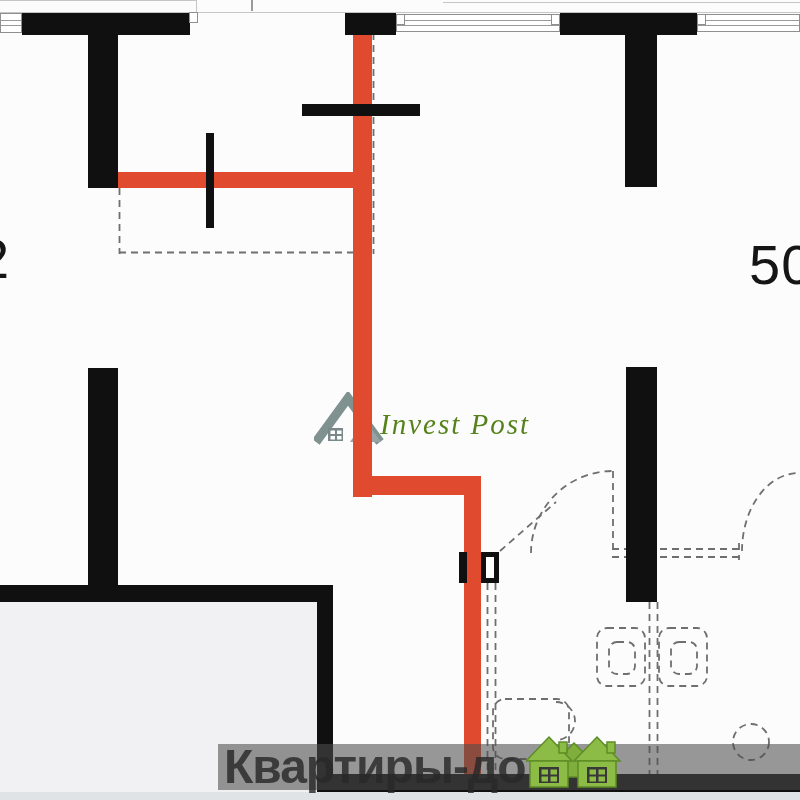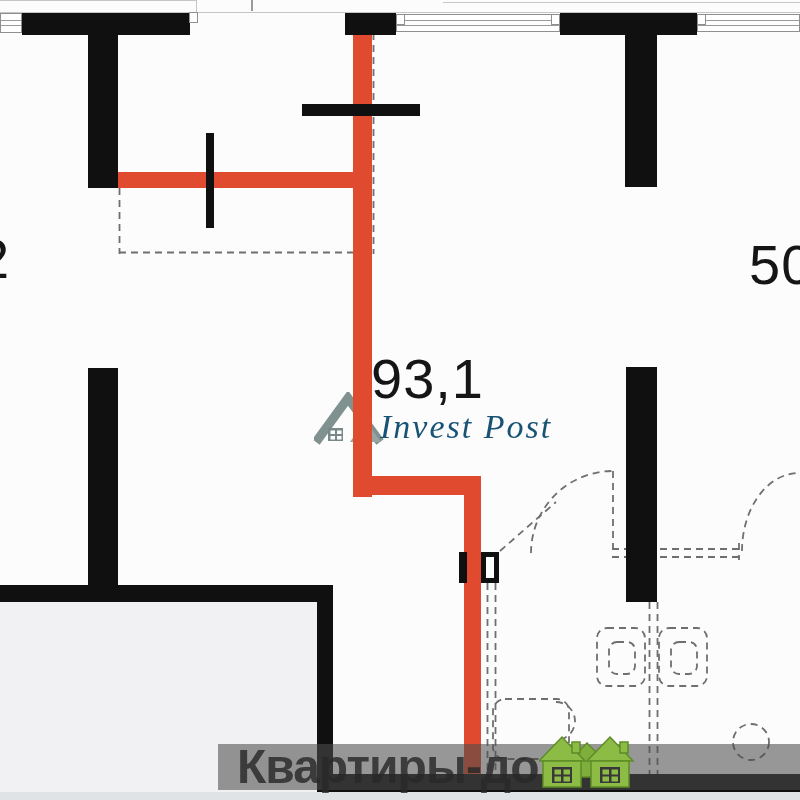--- a/index.html
+++ b/index.html
@@ -8,22 +8,22 @@
   .abs{position:absolute;}
   .wall{background:#101010;z-index:4;}
   .thinline{background:#c6c6c6;z-index:1;}
   .win{background:#fff;border:1px solid #8f8f8f;z-index:4;box-sizing:border-box;}
   .win .glass{position:absolute;left:0;right:0;height:1px;background:#9a9a9a;}
   .wincap{background:#fff;border:1px solid #8f8f8f;z-index:5;box-sizing:border-box;}
   .red{background:#e04a2e;z-index:3;}
   .label{color:#151515;font-size:56px;letter-spacing:1px;z-index:5;white-space:nowrap;}
   #dashes{position:absolute;left:0;top:0;z-index:2;}
   #invest-wm{z-index:2;}
-  #invest-text{color:#0c4a6e;font-family:"Liberation Serif",serif;font-style:italic;
-               font-size:34px;letter-spacing:2px;white-space:nowrap;opacity:.95;}
+  #invest-text{color:#4d7c0f;font-family:"Liberation Serif",serif;font-style:italic;
+               font-size:29px;letter-spacing:2px;white-space:nowrap;opacity:.95;}
   .bracket-bar{background:#101010;z-index:5;}
   .bracket-sq{background:#fff;border:5px solid #101010;box-sizing:border-box;z-index:5;}
   #site-band{background:rgba(77,77,77,0.58);z-index:8;display:flex;align-items:center;}
   .site-text{font-weight:bold;font-size:48px;letter-spacing:-1px;color:rgba(40,40,40,0.82);
              white-space:nowrap;line-height:46px;}
   #room-fill{background:#f1f1f4;z-index:0;}
   #bottom-strip{background:#dfe3e6;z-index:1;}
 </style>
 </head>
 <body>
@@ -117,24 +117,23 @@
   <div class="wall abs" style="left:626px;top:367px;width:31px;height:235px;"></div>
   <div class="wall abs" style="left:0;top:585px;width:332px;height:17px;"></div>
   <div class="wall abs" style="left:317px;top:585px;width:16px;height:207px;"></div>
   <div class="wall abs" style="left:317px;top:774px;width:483px;height:18px;"></div>
 
   <div class="bracket-bar abs" style="left:459px;top:552px;width:8px;height:31px;"></div>
   <div class="bracket-sq abs" style="left:481px;top:552px;width:18px;height:31px;"></div>
 
   <div class="label abs" style="left:-22px;top:226px;">2</div>
   <div class="label abs" style="left:749px;top:232px;">50</div>
-  <div class="label abs" style="left:371px;top:346px;">93,1</div>
 
   <div id="site-band" class="abs" style="left:218px;top:744px;width:582px;height:46px;">
-    <span class="site-text" style="margin-left:19px;">Квартиры-до</span>
+    <span class="site-text" style="margin-left:6px;">Квартиры-до</span>
     <svg width="96" height="56" viewBox="0 0 96 56" style="margin-top:-9px;">
       <g stroke="#5d8c26" stroke-width="1.5">
         <polygon points="34,22 48,8 62,22 62,42 34,42" fill="#7fae3c"></polygon>
         <polygon points="0,26 23,2 46,26" fill="#8cbc45"></polygon>
         <rect x="33" y="7" width="8" height="11" fill="#8cbc45"></rect>
         <rect x="4" y="26" width="38" height="26" fill="#8cbc45"></rect>
         <polygon points="48,26 71,2 94,26" fill="#8cbc45"></polygon>
         <rect x="81" y="7" width="8" height="11" fill="#8cbc45"></rect>
         <rect x="52" y="26" width="38" height="26" fill="#8cbc45"></rect>
       </g>

